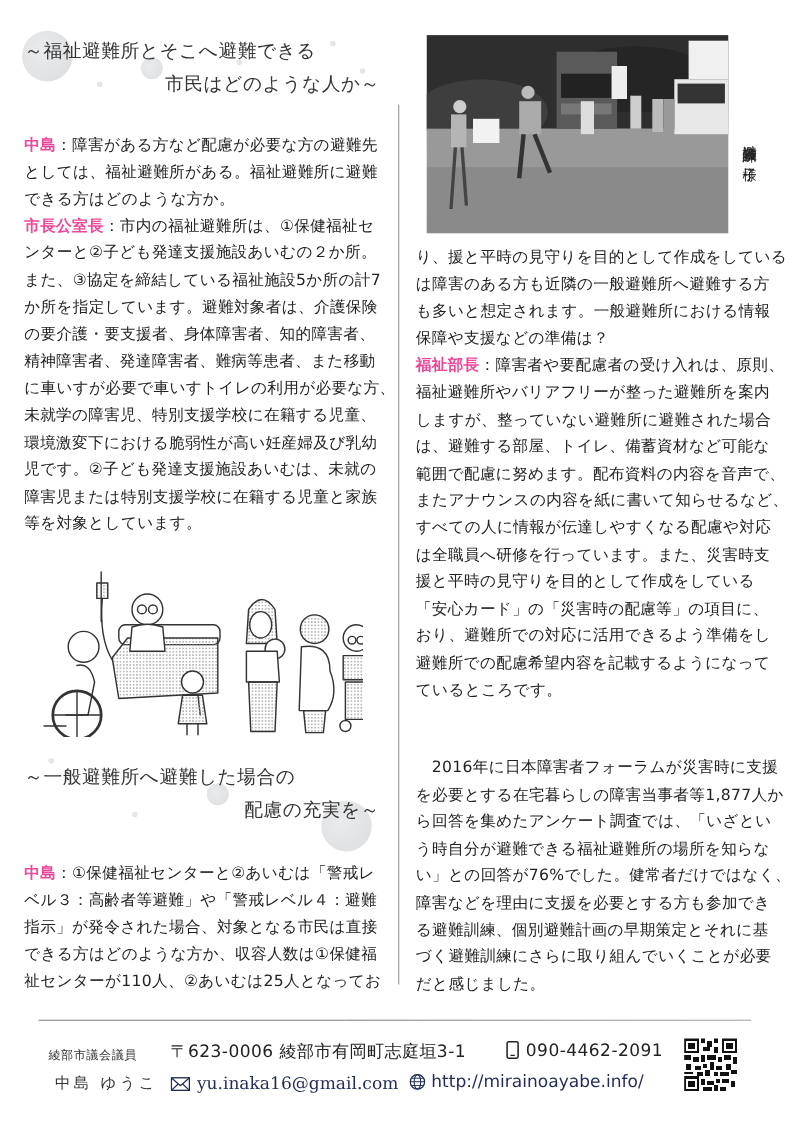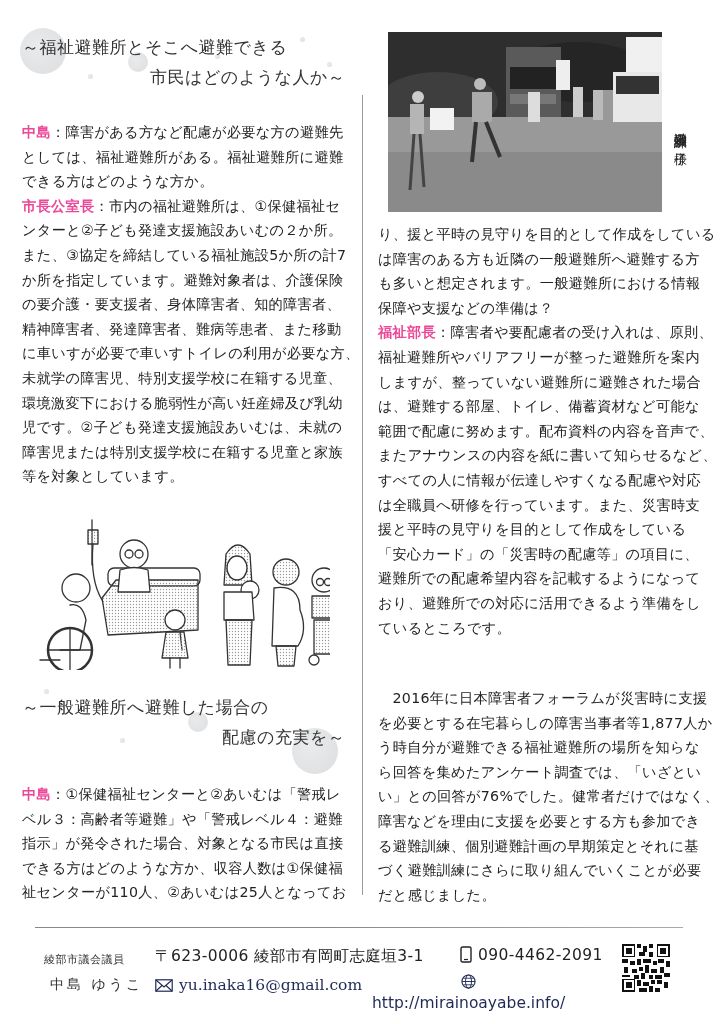--- a/index.html
+++ b/index.html
@@ -20,21 +20,21 @@
 
   .illustration { position:absolute; left:30px; top:510px; width:300px; height:160px; }
 
   .footer-rule { position:absolute; left:35px; top:927px; width:278px; height:1px; background:#888; }
   .footer-rule2 { position:absolute; left:313px; top:927px; width:370px; height:1px; background:linear-gradient(90deg,#888,#aaa); }
   .f-title { position:absolute; left:44px; top:952px; font-size:11px; color:#333; letter-spacing:0.5px; }
   .f-name { position:absolute; left:50px; top:976px; font-size:14px; color:#333; letter-spacing:3px; }
   .f-addr { position:absolute; left:155px; top:946px; font-size:15.5px; color:#222; letter-spacing:0.4px; }
   .f-phone { position:absolute; left:460px; top:946px; font-size:15.5px; color:#222; letter-spacing:0.4px; display:flex; align-items:flex-start; gap:6px; }
   .f-mail { position:absolute; left:155px; top:976px; font-size:15.5px; color:#1f2a55; display:flex; align-items:center; gap:6px; font-family:"DejaVu Serif", serif; }
-  .f-web { position:absolute; left:372px; top:974px; font-size:15.5px; color:#1f2a55; display:flex; align-items:center; gap:5px;flex-direction:column; }
+  .f-web { position:absolute; left:372px; top:974px; font-size:15.5px; color:#1f2a55; display:flex; align-items:center; gap:5px; }
   .qr { position:absolute; left:622px; top:944px; width:48px; height:48px; }
 </style>
 </head>
 <body>
 
 <div class="bubble" style="left:20px;top:28px;width:46px;height:46px;"></div>
 <div class="bubble" style="left:128px;top:52px;width:20px;height:20px;"></div>
 <div class="bubble" style="left:88px;top:74px;width:5px;height:5px;"></div>
 <div class="bubble" style="left:215px;top:54px;width:5px;height:5px;"></div>
 <div class="bubble" style="left:300px;top:37px;width:5px;height:5px;"></div>
@@ -172,30 +172,30 @@
   <span class="line"><b>福祉部長</b><span>：障害者や要配慮者の受け入れは、原則、</span></span>
   <span class="line">福祉避難所やバリアフリーが整った避難所を案内</span>
   <span class="line">しますが、整っていない避難所に避難された場合</span>
   <span class="line">は、避難する部屋、トイレ、備蓄資材など可能な</span>
   <span class="line">範囲で配慮に努めます。配布資料の内容を音声で、</span>
   <span class="line">またアナウンスの内容を紙に書いて知らせるなど、</span>
   <span class="line">すべての人に情報が伝達しやすくなる配慮や対応</span>
   <span class="line">は全職員へ研修を行っています。また、災害時支</span>
   <span class="line">援と平時の見守りを目的として作成をしている</span>
   <span class="line">「安心カード」の「災害時の配慮等」の項目に、</span>
+  <span class="line">おり、避難所での対応に活用できるよう準備をし</span>
   <span class="line">避難所での配慮希望内容を記載するようになって</span>
-  <span class="line">おり、避難所での対応に活用できるよう準備をし</span>
   <span class="line">ているところです。</span>
 </div>
 
 <div class="para" style="left:378px;top:686px;width:340px;">
   <span class="line">　2016年に日本障害者フォーラムが災害時に支援</span>
   <span class="line">を必要とする在宅暮らしの障害当事者等1,877人か</span>
+  <span class="line">ら回答を集めたアンケート調査では、「いざとい</span>
   <span class="line">う時自分が避難できる福祉避難所の場所を知らな</span>
-  <span class="line">ら回答を集めたアンケート調査では、「いざとい</span>
   <span class="line">い」との回答が76%でした。健常者だけではなく、</span>
   <span class="line">障害などを理由に支援を必要とする方も参加でき</span>
   <span class="line">る避難訓練、個別避難計画の早期策定とそれに基</span>
   <span class="line">づく避難訓練にさらに取り組んでいくことが必要</span>
   <span class="line">だと感じました。</span>
 </div>
 
 <div class="footer-rule"></div>
 <div class="footer-rule2"></div>
 <div class="f-title">綾部市議会議員</div>

